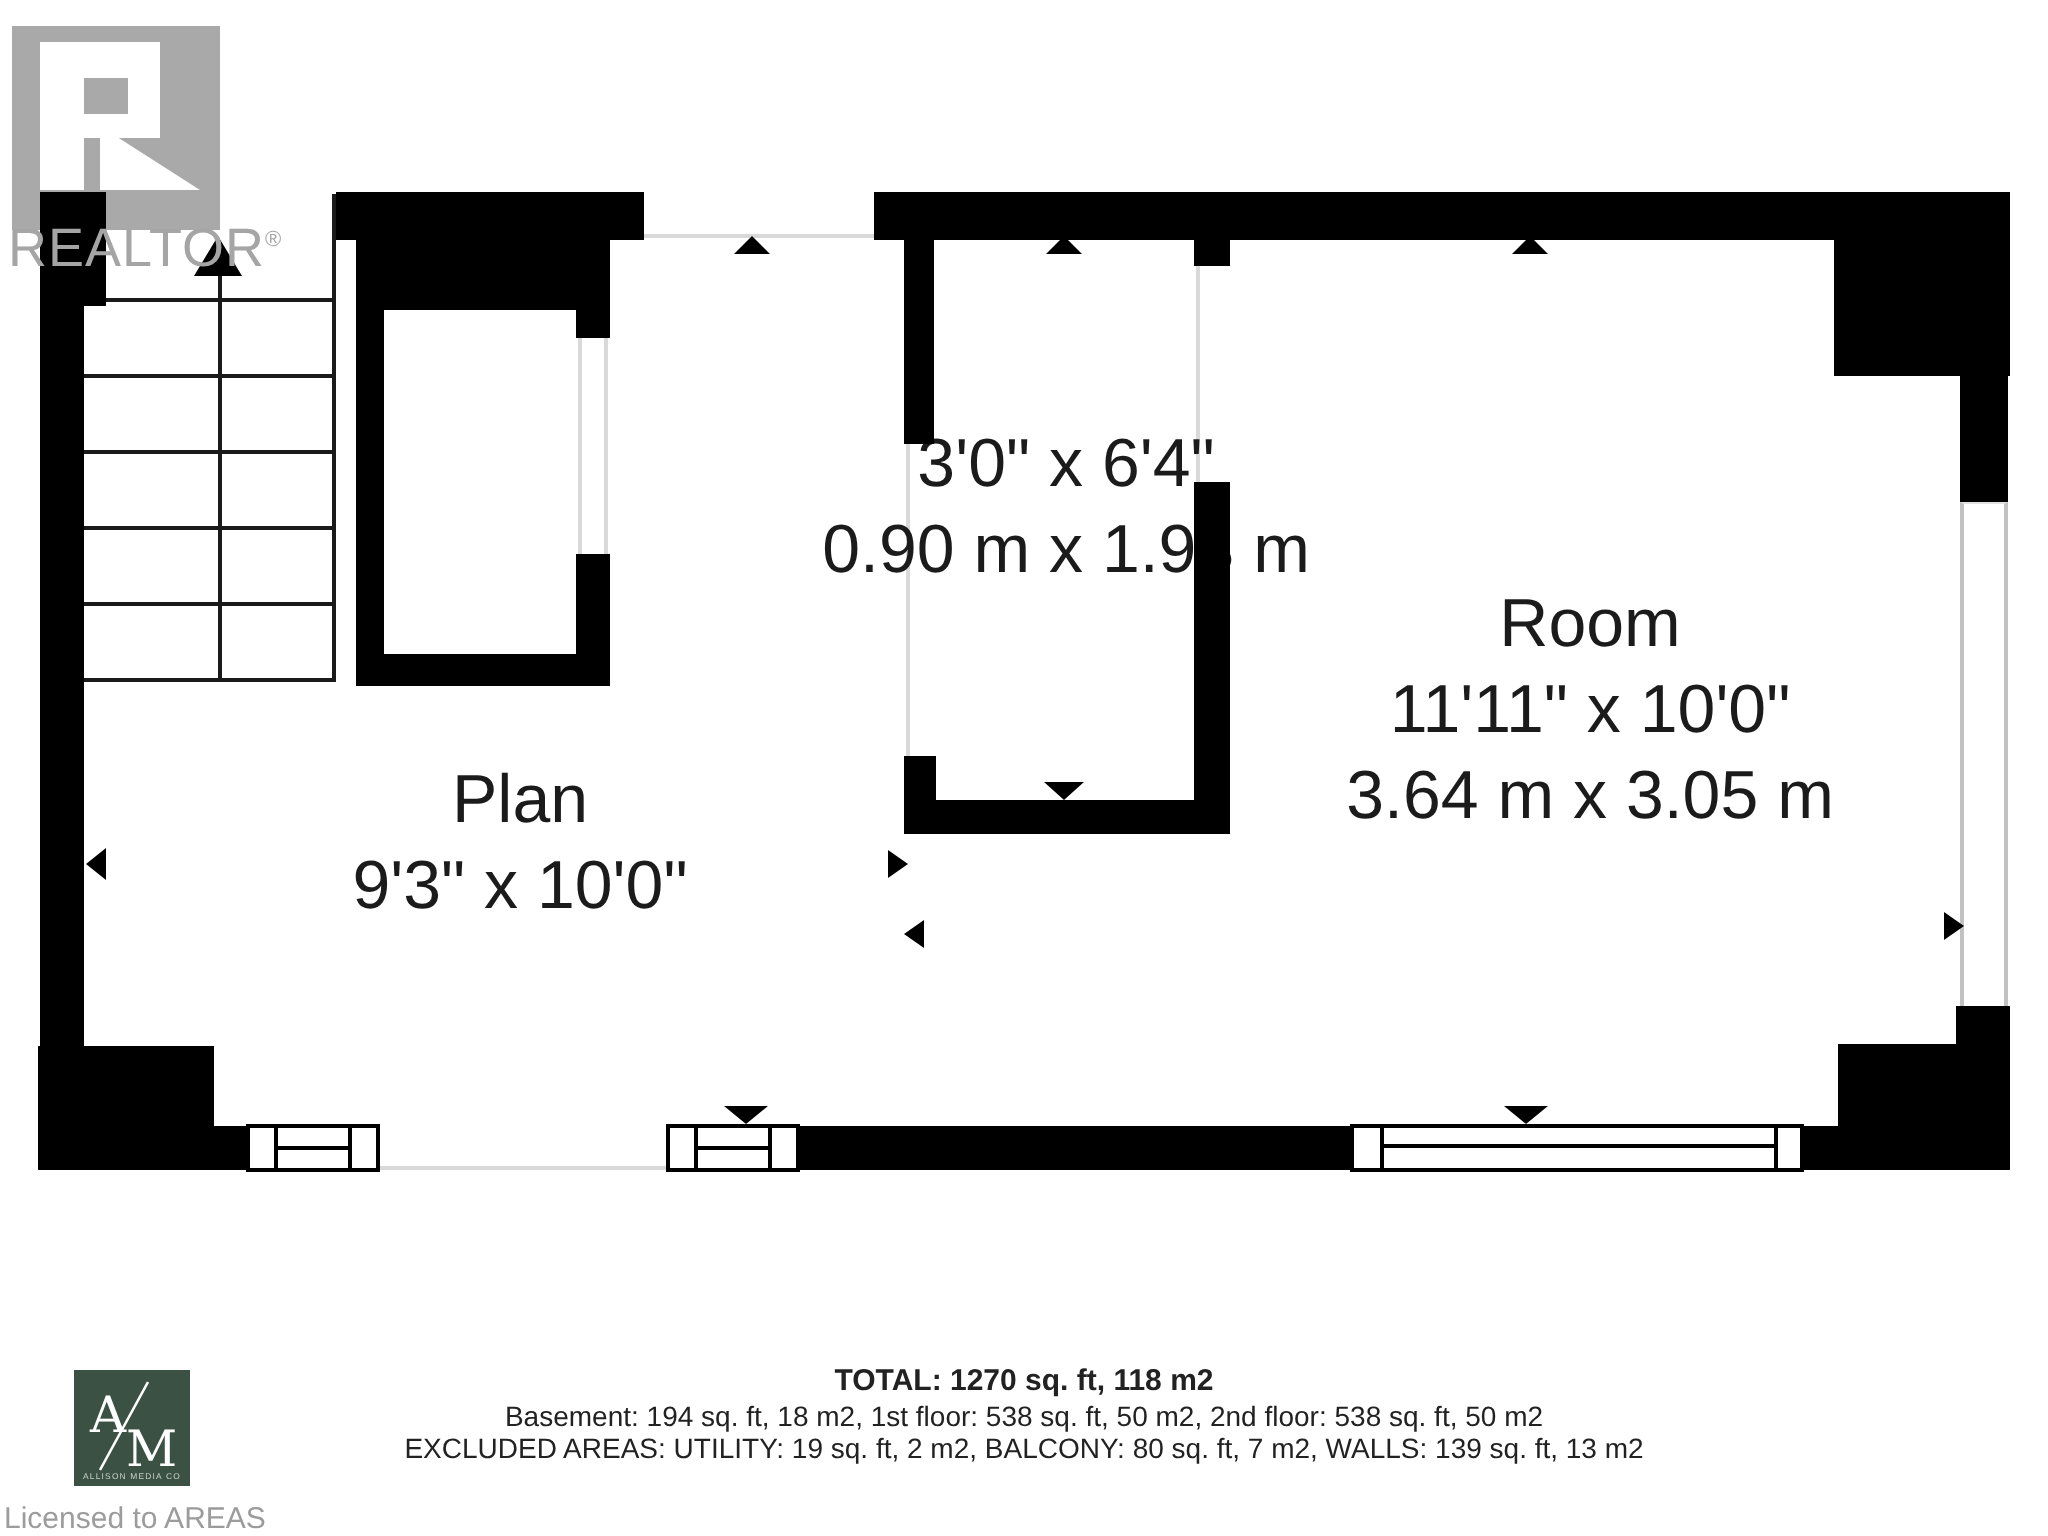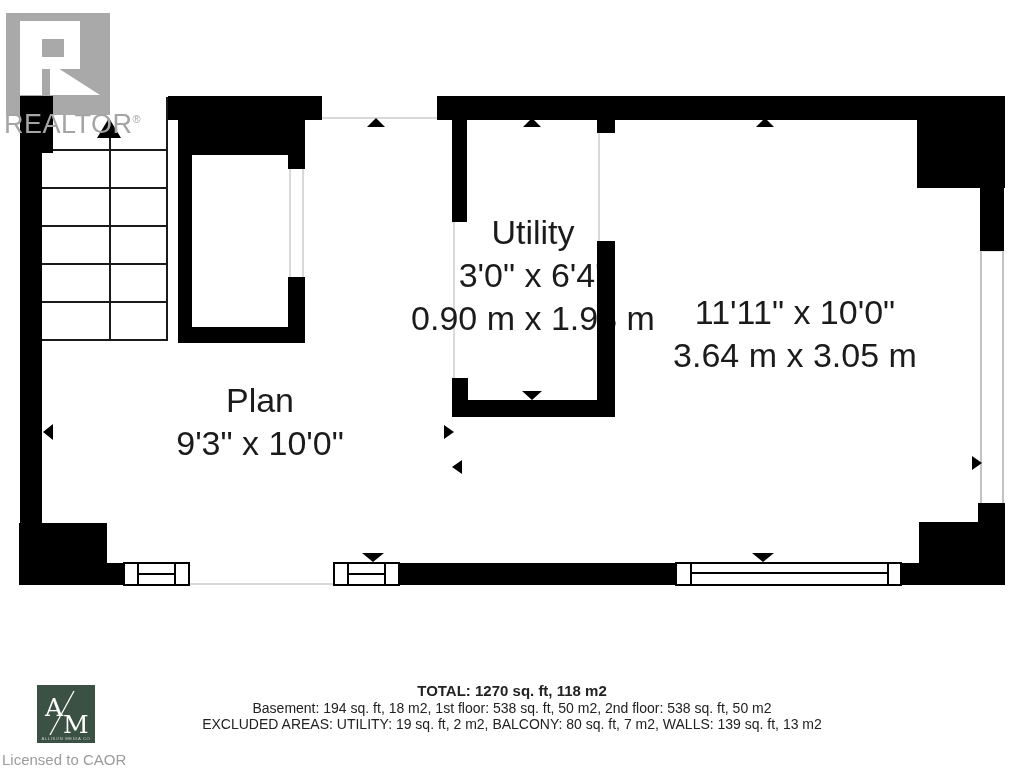--- a/index.html
+++ b/index.html
@@ -59,25 +59,25 @@
     <div class="stair-line" style="left:166px;top:97px;width:2px;height:244px;"></div>
     <div class="stair-line" style="left:109px;top:136px;width:2px;height:205px;z-index:5;"></div>
     <div class="tri" style="left:97px;top:118px;border-left:12px solid transparent;border-right:12px solid transparent;border-bottom:20px solid #000;"></div>
   </div>
 
   <div class="room-label" style="left:85px;top:379px;width:350px;">
     <div>Plan</div>
     <div>9'3" x 10'0"</div>
   </div>
   <div class="room-label" style="left:408px;top:211px;width:250px;">
-    <div>Utility</div>
     <div>3'0" x 6'4"</div>
     <div>0.90 m x 1.93 m</div>
   </div>
   <div class="room-label" style="left:645px;top:291px;width:300px;">
+    <div>Room</div>
     <div>11'11" x 10'0"</div>
     <div>3.64 m x 3.05 m</div>
   </div>
 
   <div class="wall" style="left:20px;top:96px;width:33px;height:57px;"></div>
   <div class="wall" style="left:20px;top:153px;width:22px;height:370px;"></div>
   <div class="wall" style="left:19px;top:523px;width:88px;height:62px;"></div>
   <div class="wall" style="left:107px;top:563px;width:18px;height:22px;"></div>
   <div class="wall" style="left:168px;top:96px;width:154px;height:24px;"></div>
   <div class="wall" style="left:437px;top:96px;width:482px;height:24px;"></div>
@@ -140,15 +140,15 @@
 
   <div class="abs" style="left:37px;top:685px;z-index:6;">
     <svg width="58" height="58" viewBox="0 0 58 58">
       <rect x="0" y="0" width="58" height="58" fill="#3b5143"></rect>
       <line x1="37" y1="6" x2="13" y2="50" stroke="#ffffff" stroke-width="1.3"></line>
       <text x="8" y="31" font-family="DejaVu Serif, serif" font-size="25" fill="#ffffff">A</text>
       <text x="26" y="48" font-family="DejaVu Serif, serif" font-size="25" fill="#ffffff">M</text>
       <text x="29" y="54.5" font-family="Liberation Sans, sans-serif" font-size="4.2" letter-spacing="0.6" text-anchor="middle" fill="#c9d3c9">ALLISON MEDIA CO</text>
     </svg>
   </div>
-  <div class="license">Licensed to CAOR</div>
+  <div class="license">Licensed to AREAS</div>
 
 </div>
 
 </body></html>

